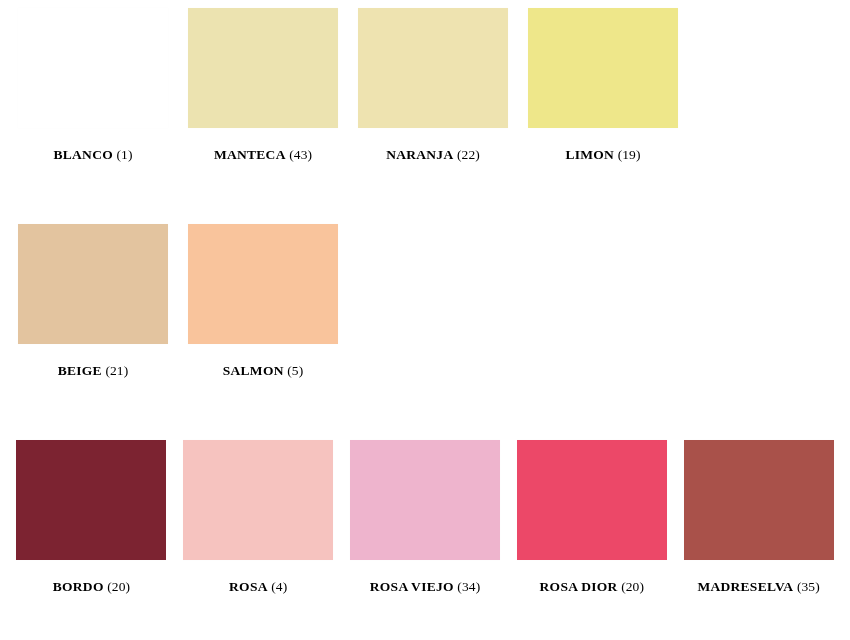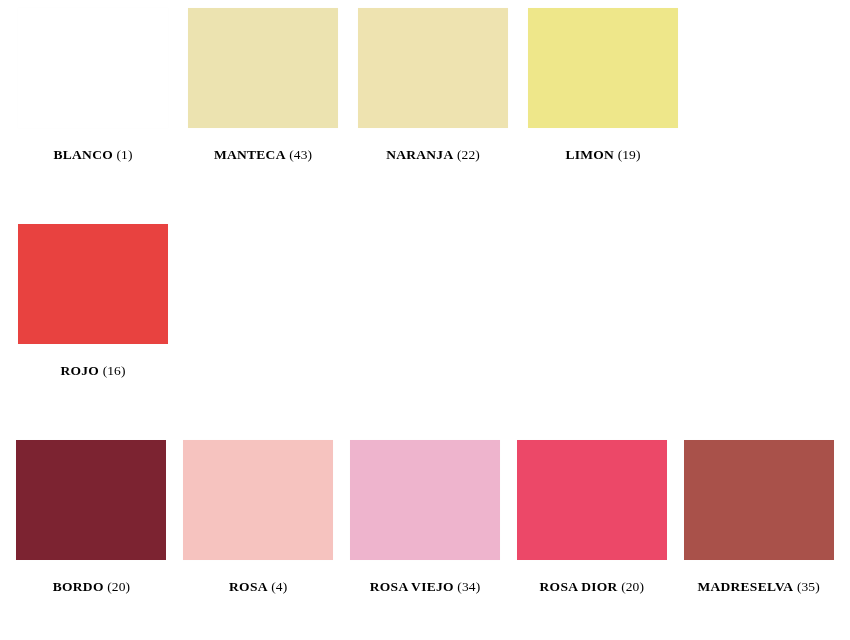--- a/index.html
+++ b/index.html
@@ -84,22 +84,26 @@
         <div class="swatch-chip" style="background-color: rgb(238, 227, 176);"></div>
         <div class="swatch-caption"><span class="swatch-label">NARANJA</span> <span class="swatch-code">(22)</span></div>
       </div>
       <div class="swatch-cell">
         <div class="swatch-chip" style="background-color: rgb(238, 231, 138);"></div>
         <div class="swatch-caption"><span class="swatch-label">LIMON</span> <span class="swatch-code">(19)</span></div>
       </div>
     </div>
     <div class="swatch-row">
       <div class="swatch-cell">
-        <div class="swatch-chip" style="background-color: rgb(232, 66, 64);"></div>
-        <div class="swatch-caption"><span class="swatch-label">ROJO</span> <span class="swatch-code">(16)</span></div>
+        <div class="swatch-chip" style="background-color: rgb(227, 196, 159);"></div>
+        <div class="swatch-caption"><span class="swatch-label">BEIGE</span> <span class="swatch-code">(21)</span></div>
+      </div>
+      <div class="swatch-cell">
+        <div class="swatch-chip" style="background-color: rgb(249, 196, 156);"></div>
+        <div class="swatch-caption"><span class="swatch-label">SALMON</span> <span class="swatch-code">(5)</span></div>
       </div>
     </div>
     <div class="swatch-row">
       <div class="swatch-cell">
         <div class="swatch-chip" style="background-color: rgb(124, 35, 49);"></div>
         <div class="swatch-caption"><span class="swatch-label">BORDO</span> <span class="swatch-code">(20)</span></div>
       </div>
       <div class="swatch-cell">
         <div class="swatch-chip" style="background-color: rgb(246, 195, 191);"></div>
         <div class="swatch-caption"><span class="swatch-label">ROSA</span> <span class="swatch-code">(4)</span></div>

